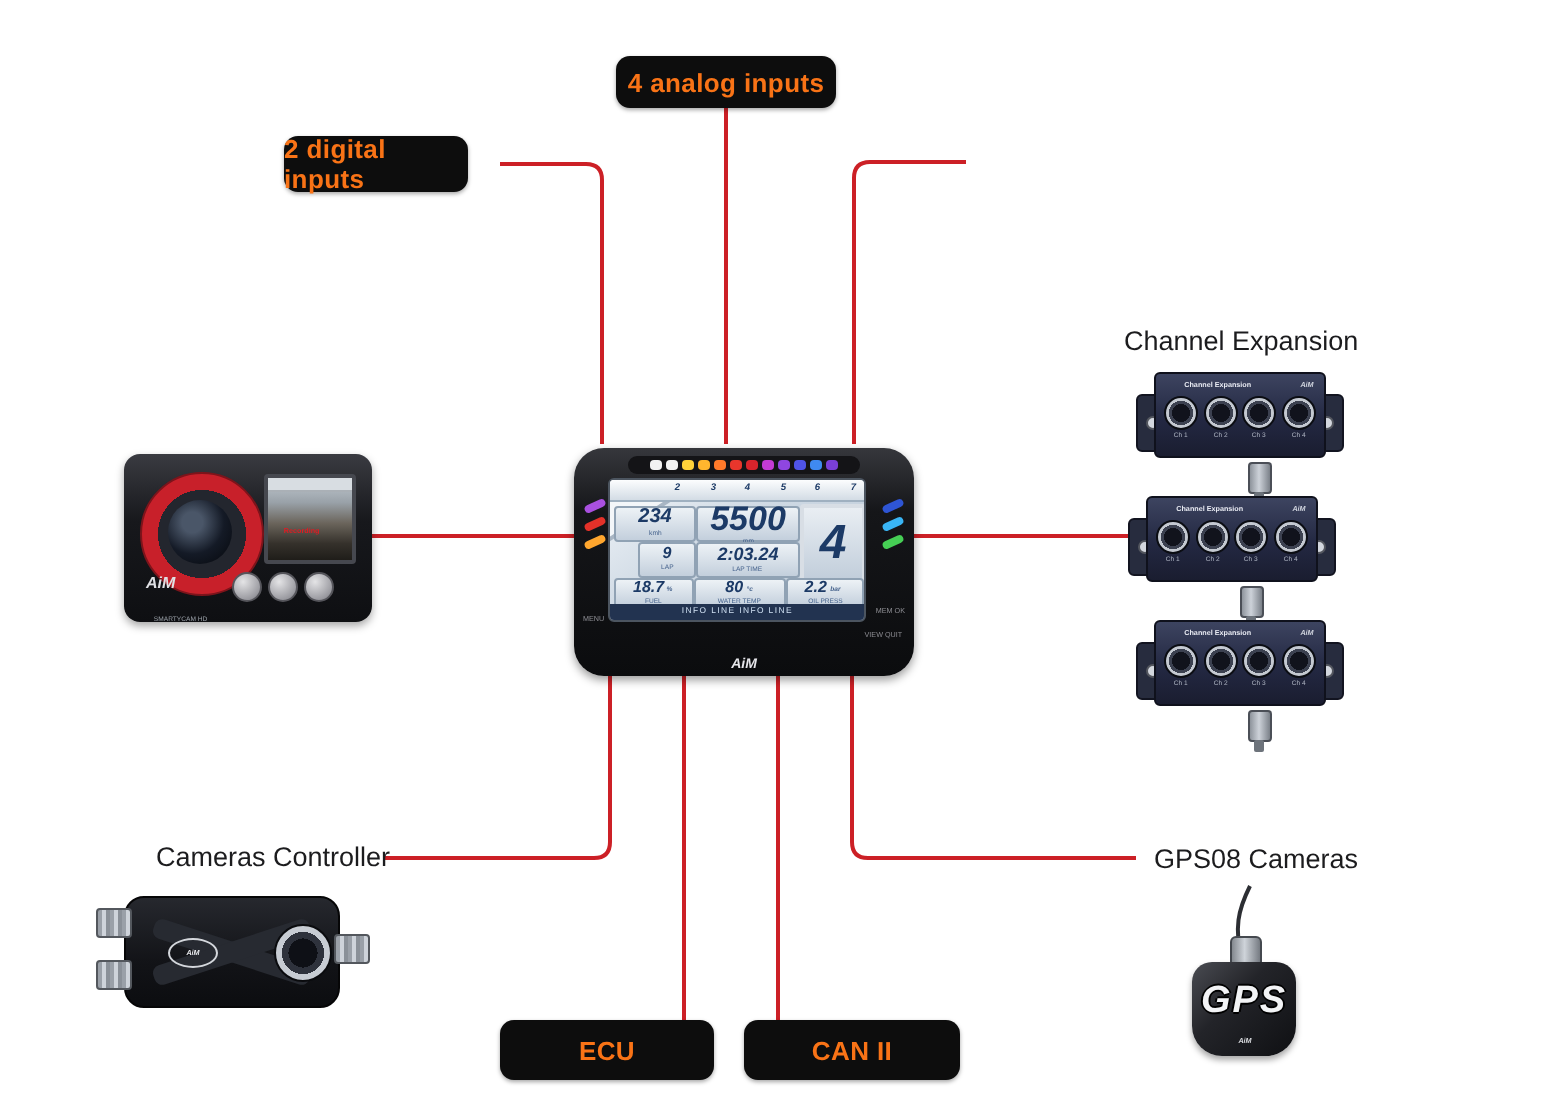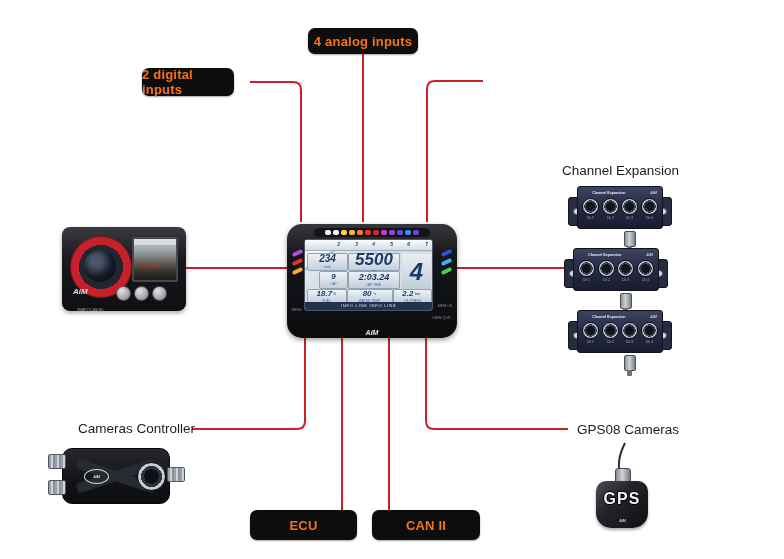--- a/index.html
+++ b/index.html
@@ -112,21 +112,21 @@
         color:#eceef2;font-style:italic;font-weight:bold;}
   .fit{position:absolute;width:16px;height:13px;border-radius:2px;border:1px solid #53575d;
         background:repeating-linear-gradient(90deg,#9aa0a8 0 2px,#ced3da 2px 4px,#8a9098 4px 6px);}
 
   
   .gps-puck{position:absolute;left:596px;top:481px;width:52px;height:47px;
         border-radius:10px 10px 15px 15px;
         background:linear-gradient(135deg,#4a4c52 0%,#232429 40%,#0f1013 100%);
         box-shadow:0 2px 3px rgba(0,0,0,.35);}
   .gps-text{position:absolute;left:0;right:0;top:9px;text-align:center;color:#f2f3f5;
-        font-weight:bold;font-size:16px;letter-spacing:1px;
+        font-weight:bold;font-style:italic;font-size:19px;letter-spacing:1px;
         text-shadow:0 1px 0 #000,0 -1px 0 #000,1px 0 0 #000,-1px 0 0 #000;}
   .gps-brand{position:absolute;left:0;right:0;top:28px;text-align:center;color:#d8dade;
         font-style:italic;font-weight:bold;}
   .gps-nut{position:absolute;left:615px;top:468px;width:14px;height:14px;border-radius:3px;
         background:linear-gradient(90deg,#84898f,#cfd4da 45%,#767b82);border:1px solid #45494f;}
 </style>
 </head>
 <body>
 
 <div class="canvas">

